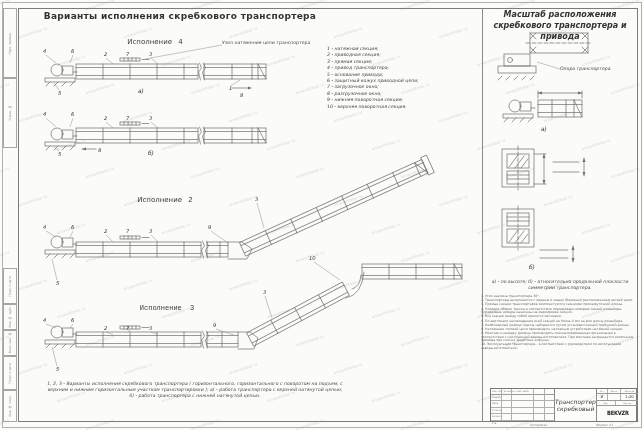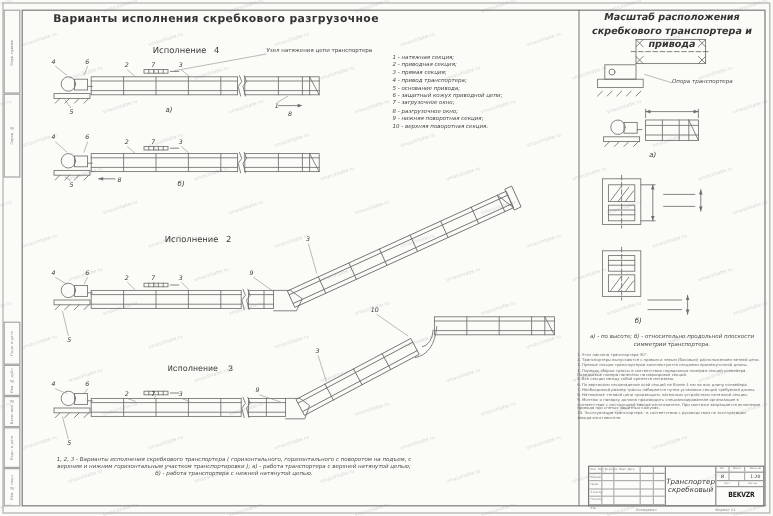--- a/index.html
+++ b/index.html
@@ -358,21 +358,21 @@
       <text class="co" x="213" y="327">9</text>
       <text class="co" x="263" y="294">3</text>
       <text class="co" x="309" y="260">10</text>
       <text class="co" x="56" y="371">5</text>
 
       <text class="co co-sub" x="541" y="131">а)</text>
       <text class="co co-sub" x="529" y="269">б)</text>
     </g>
   </svg>
 
-  <div class="txt main-title" style="left:30px;top:11px;width:300px;">Варианты исполнения скребкового разгрузочное</div>
+  <div class="txt main-title" style="left:30px;top:11px;width:300px;">Варианты исполнения скребкового транспортера</div>
 
   <div class="txt main-title-i" style="left:486px;top:9px;width:148px;">Масштаб расположения скребкового транспортера и привода</div>
 
   <div class="txt isp-label" style="left:110px;top:38px;width:90px;">Исполнение 4</div>
   <div class="txt small-label" style="left:222px;top:40px;width:110px;">Узел натяжения цепи транспортера</div>
 
   <div class="txt legend" style="left:327px;top:46px;width:130px;">
       <div>1 - натяжная секция;</div>
       <div>2 - приводная секция;</div>
       <div>3 - прямая секция;</div>

